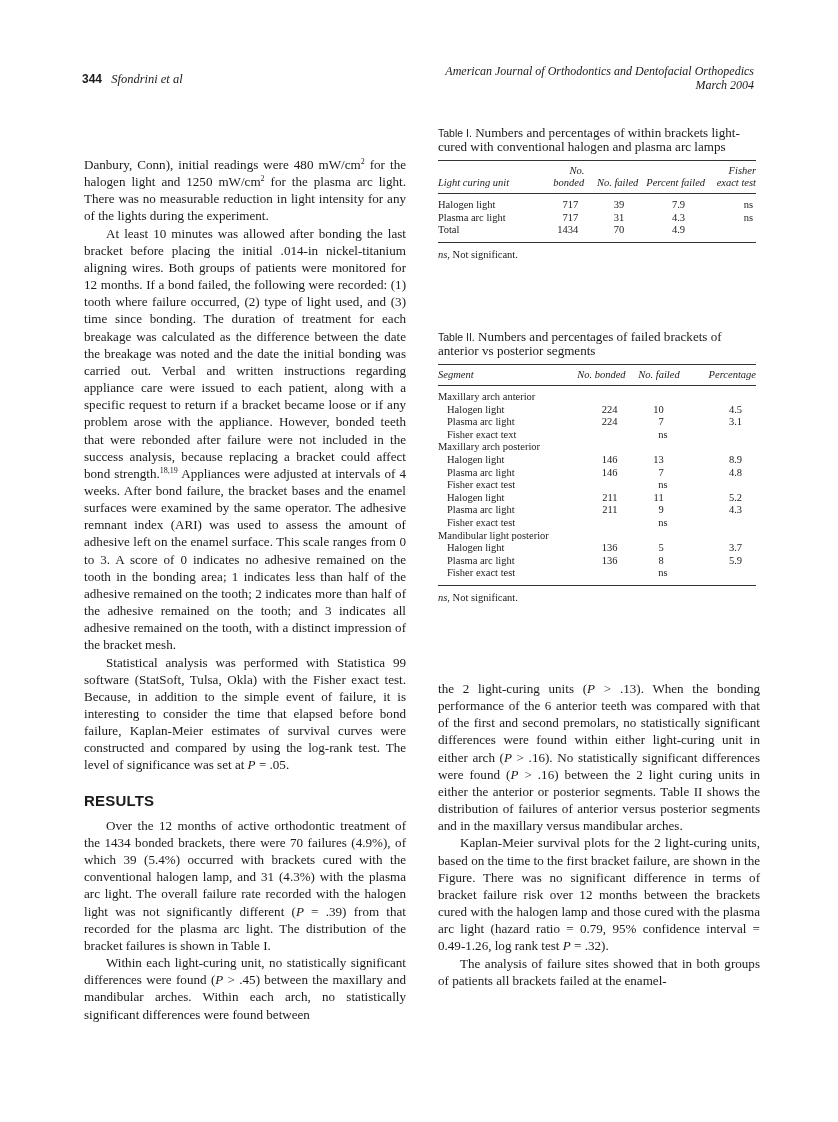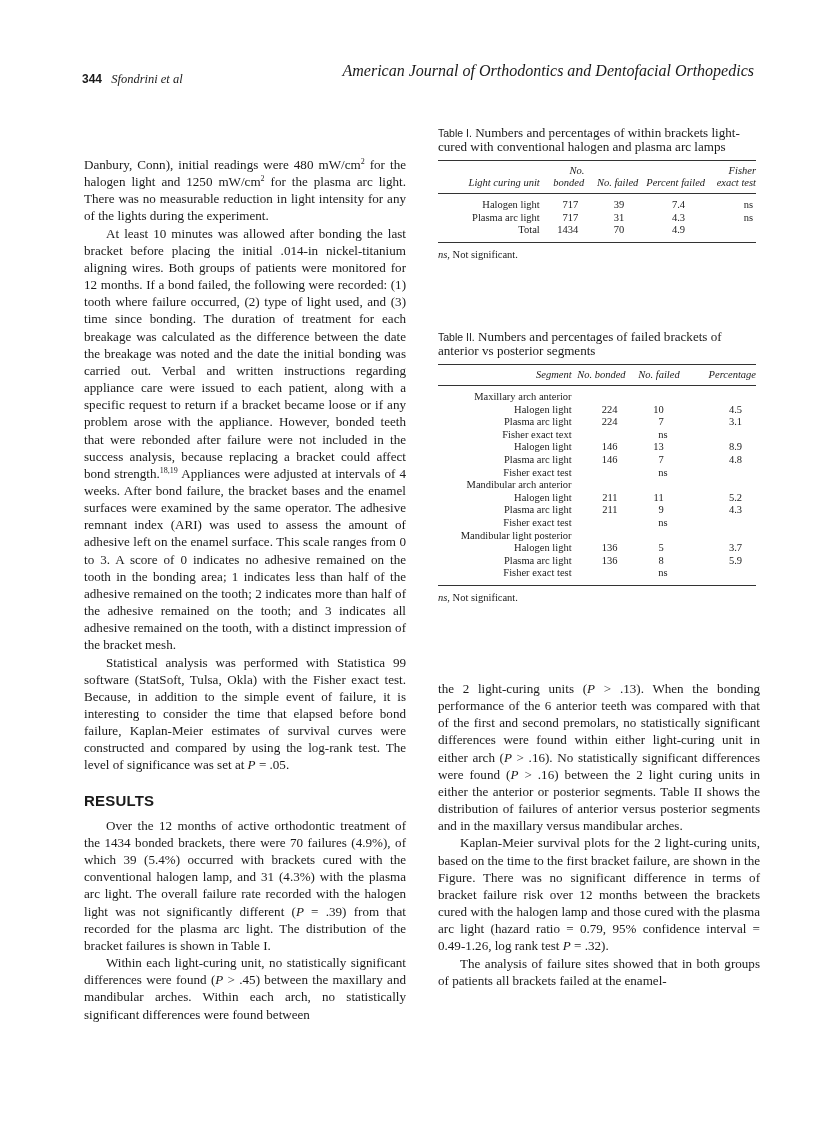--- a/index.html
+++ b/index.html
@@ -1,54 +1,55 @@
 <!DOCTYPE html>
 <html><head>
 <meta charset="utf-8">
 <style>
   html, body { margin:0; padding:0; background:#ffffff; }
   body { width:838px; height:1122px; position:relative; overflow:hidden; color:#1a1a1a;
          font-family:"Liberation Serif", serif; }
   .header-left { position:absolute; left:82px; top:72px; font-size:12.5px; }
   .header-left .pg { font-family:"Liberation Sans", sans-serif; font-weight:bold; font-size:12px; margin-right:6px; }
   .header-left .au { font-style:italic; }
-  .header-right { position:absolute; right:84px; top:64px; text-align:right; font-style:italic; font-size:16px; line-height:14px; }
+  .header-right { position:absolute; right:84px; top:64px; text-align:right; font-style:italic; font-size:12px; line-height:14px; }
   .col { position:absolute; top:156px; width:322px; font-size:13.1px; line-height:17.15px; text-align:justify; }
   .col-left { left:84px; }
   .col-right { left:438px; }
   .col p { margin:0; }
   .indent { text-indent:22px; }
   .heading { font-family:"Liberation Sans", sans-serif; font-weight:bold; font-size:15px; margin:18px 0 8px 0 !important; letter-spacing:0.2px; }
   sup { font-size:8px; line-height:0; }
   .it { font-style:italic; }
 
   .table-block { position:absolute; left:438px; width:318px; }
   .tcap { font-size:13.1px; line-height:14px; margin-bottom:6px; }
   .tcap .lbl { font-family:"Liberation Sans", sans-serif; font-size:10.5px; }
   table { border-collapse:collapse; width:100%; font-size:10.5px; }
   table.t { border-top:1.6px solid #333; border-bottom:1.6px solid #333; }
   thead th { font-style:italic; font-weight:normal; vertical-align:bottom; padding:4px 0 4px 0; line-height:12px; border-bottom:1.6px solid #333; }
   tbody td { padding:0; line-height:12.6px; }
   tbody tr:first-child td { padding-top:5px; }
   tbody tr:last-child td { padding-bottom:5px; }
   .r { text-align:right; }
-  .l { text-align:right; }
+  .l { text-align:left; }
   .sub { padding-left:9px !important; }
   .footnote { font-size:10.5px; margin-top:6px; }
   .footnote .it { font-style:italic; }
 </style>
 </head>
 <body>
 
 <div class="header-left">
   <span class="pg">344</span>
   <span class="au">Sfondrini et al</span>
 </div>
 <div class="header-right">
   <div>American Journal of Orthodontics and Dentofacial Orthopedics</div>
+  <div>March 2004</div>
 </div>
 
 <div class="col col-left">
   <p><span>Danbury, Conn), initial readings were 480 mW/cm</span><sup>2</sup><span> for the halogen light and 1250 mW/cm</span><sup>2</sup><span> for the plasma arc light. There was no measurable reduction in light intensity for any of the lights during the experiment.</span></p>
   <p class="indent"><span>At least 10 minutes was allowed after bonding the last bracket before placing the initial .014-in nickel-titanium aligning wires. Both groups of patients were monitored for 12 months. If a bond failed, the following were recorded: (1) tooth where failure occurred, (2) type of light used, and (3) time since bonding. The duration of treatment for each breakage was calculated as the difference between the date the breakage was noted and the date the initial bonding was carried out. Verbal and written instructions regarding appliance care were issued to each patient, along with a specific request to return if a bracket became loose or if any problem arose with the appliance. However, bonded teeth that were rebonded after failure were not included in the success analysis, because replacing a bracket could affect bond strength.</span><sup>18,19</sup><span> Appliances were adjusted at intervals of 4 weeks. After bond failure, the bracket bases and the enamel surfaces were examined by the same operator. The adhesive remnant index (ARI) was used to assess the amount of adhesive left on the enamel surface. This scale ranges from 0 to 3. A score of 0 indicates no adhesive remained on the tooth in the bonding area; 1 indicates less than half of the adhesive remained on the tooth; 2 indicates more than half of the adhesive remained on the tooth; and 3 indicates all adhesive remained on the tooth, with a distinct impression of the bracket mesh.</span></p>
   <p class="indent"><span>Statistical analysis was performed with Statistica 99 software (StatSoft, Tulsa, Okla) with the Fisher exact test. Because, in addition to the simple event of failure, it is interesting to consider the time that elapsed before bond failure, Kaplan-Meier estimates of survival curves were constructed and compared by using the log-rank test. The level of significance was set at </span><span class="it">P</span><span> = .05.</span></p>
   <p class="heading">RESULTS</p>
   <p class="indent"><span>Over the 12 months of active orthodontic treatment of the 1434 bonded brackets, there were 70 failures (4.9%), of which 39 (5.4%) occurred with brackets cured with the conventional halogen lamp, and 31 (4.3%) with the plasma arc light. The overall failure rate recorded with the halogen light was not significantly different (</span><span class="it">P</span><span> = .39) from that recorded for the plasma arc light. The distribution of the bracket failures is shown in Table I.</span></p>
   <p class="indent"><span>Within each light-curing unit, no statistically significant differences were found (</span><span class="it">P</span><span> &gt; .45) between the maxillary and mandibular arches. Within each arch, no statistically significant differences were found between</span></p>
 </div>
@@ -63,21 +64,21 @@
         <th class="r" style="width:17%;">No. failed</th>
         <th class="r" style="width:21%;">Percent failed</th>
         <th class="r" style="width:16%;">Fisher exact test</th>
       </tr>
     </thead>
     <tbody>
       <tr>
         <td class="l">Halogen light</td>
         <td class="r" style="padding-right:6px;">717</td>
         <td class="r" style="padding-right:14px;">39</td>
-        <td class="r" style="padding-right:20px;">7.4</td>
+        <td class="r" style="padding-right:20px;">7.9</td>
         <td class="r" style="padding-right:3px;">ns</td>
       </tr>
       <tr>
         <td class="l">Plasma arc light</td>
         <td class="r" style="padding-right:6px;">717</td>
         <td class="r" style="padding-right:14px;">31</td>
         <td class="r" style="padding-right:20px;">4.3</td>
         <td class="r" style="padding-right:3px;">ns</td>
       </tr>
       <tr>
@@ -122,41 +123,41 @@
           <td class="r" style="padding-right:16px;">7</td>
           <td class="r" style="padding-right:14px;">3.1</td>
         </tr>
         <tr>
           <td class="l sub">Fisher exact text</td>
           <td class="r" style="padding-right:8px;"></td>
           <td class="r" style="padding-right:12px;">ns</td>
           <td class="r" style="padding-right:14px;"></td>
         </tr>
         <tr>
+          <td class="l">Maxillary arch posterior</td>
+          <td class="r" style="padding-right:8px;"></td>
+          <td class="r" style="padding-right:16px;"></td>
+          <td class="r" style="padding-right:14px;"></td>
+        </tr>
+        <tr>
           <td class="l sub">Halogen light</td>
           <td class="r" style="padding-right:8px;">146</td>
           <td class="r" style="padding-right:16px;">13</td>
           <td class="r" style="padding-right:14px;">8.9</td>
         </tr>
         <tr>
           <td class="l sub">Plasma arc light</td>
           <td class="r" style="padding-right:8px;">146</td>
           <td class="r" style="padding-right:16px;">7</td>
           <td class="r" style="padding-right:14px;">4.8</td>
         </tr>
         <tr>
           <td class="l sub">Fisher exact test</td>
           <td class="r" style="padding-right:8px;"></td>
           <td class="r" style="padding-right:12px;">ns</td>
-          <td class="r" style="padding-right:14px;"></td>
-        </tr>
-        <tr>
-          <td class="l">Mandibular arch anterior</td>
-          <td class="r" style="padding-right:8px;"></td>
-          <td class="r" style="padding-right:16px;"></td>
           <td class="r" style="padding-right:14px;"></td>
         </tr>
         <tr>
           <td class="l sub">Halogen light</td>
           <td class="r" style="padding-right:8px;">211</td>
           <td class="r" style="padding-right:16px;">11</td>
           <td class="r" style="padding-right:14px;">5.2</td>
         </tr>
         <tr>
           <td class="l sub">Plasma arc light</td>

